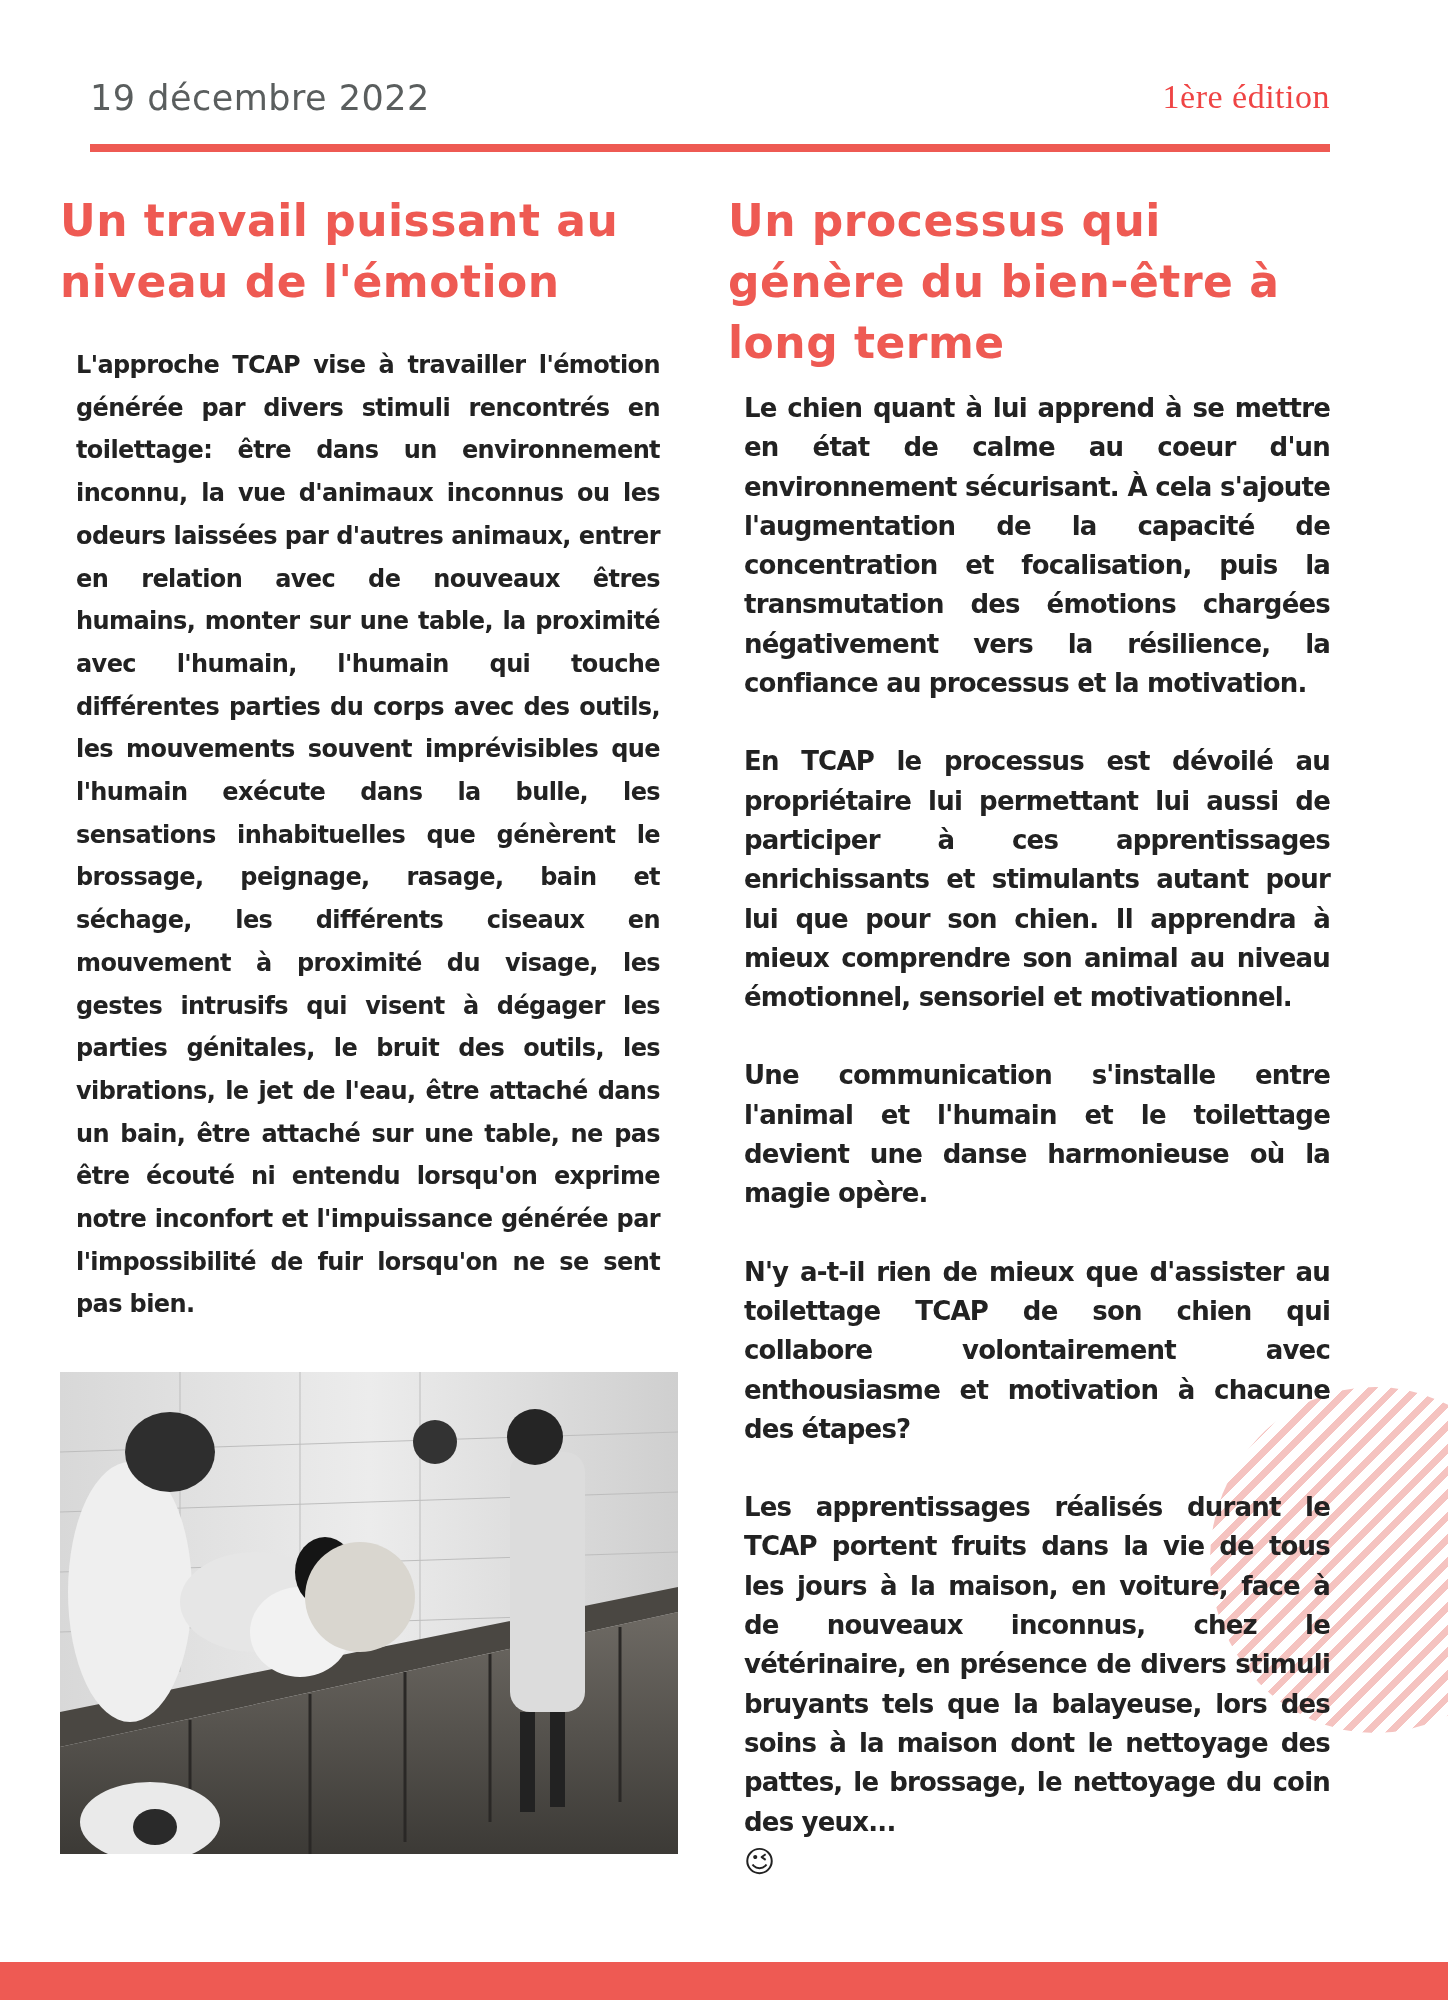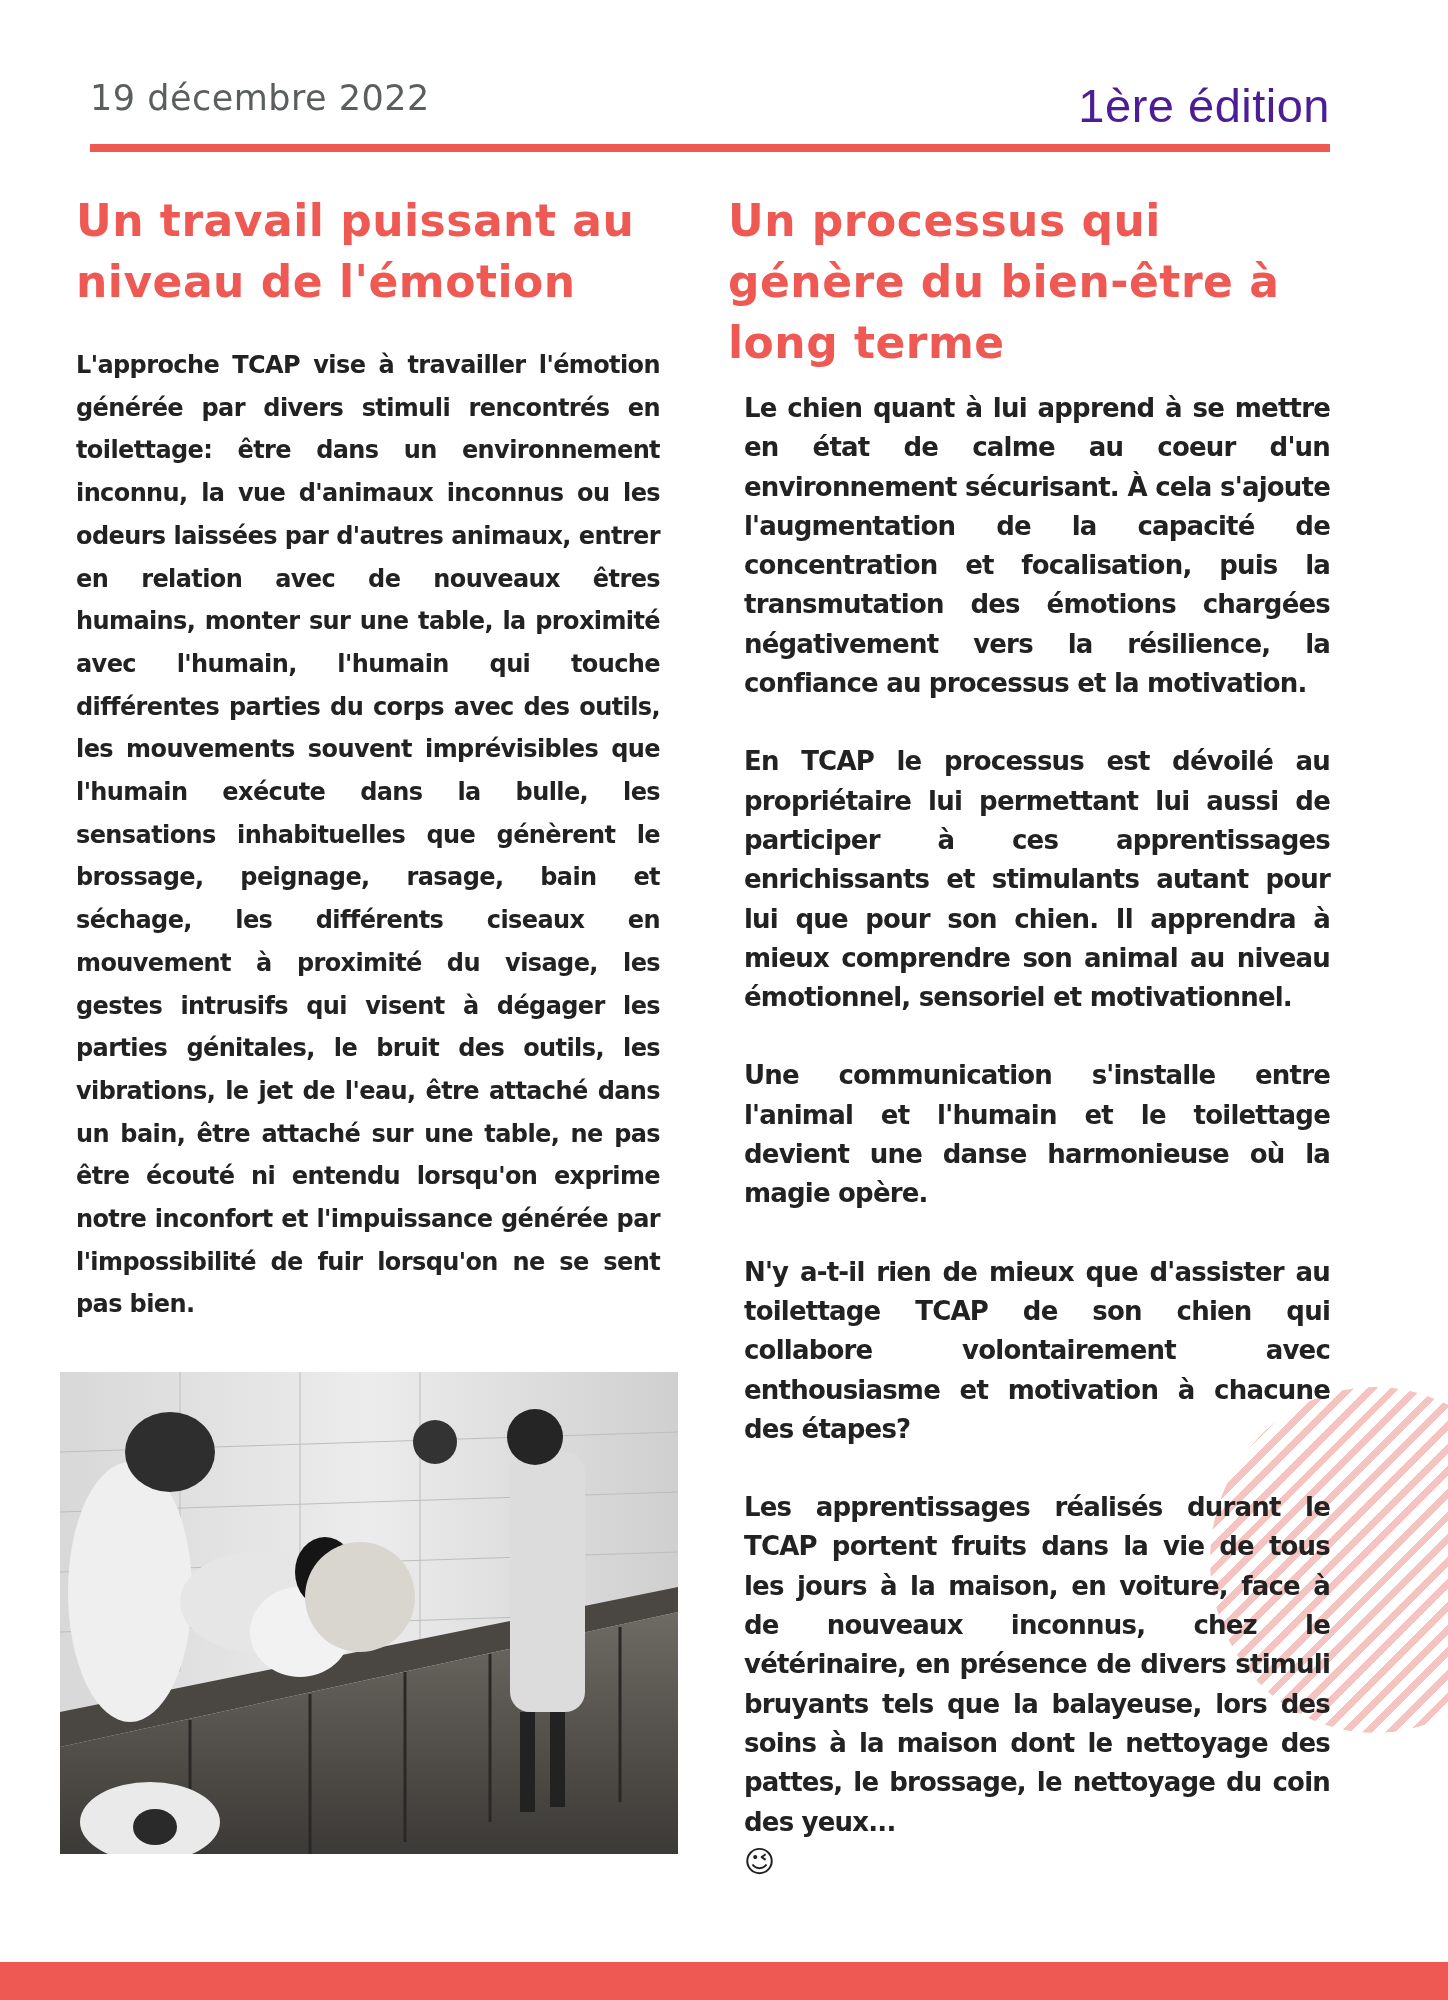--- a/index.html
+++ b/index.html
@@ -8,38 +8,38 @@
       background: #ffffff;
       font-family: "Liberation Sans", "DejaVu Sans", sans-serif;
     }
     .header-date {
       position: absolute; left: 90px; top: 78px;
       font-size: 35px; color: #5a5e5e; font-weight: normal;
       font-family: "DejaVu Sans", sans-serif; letter-spacing: 0.5px;
     }
     .header-edition {
       position: absolute; right: 118px; top: 78px;
-      font-size: 47px; color: #4c1d95;
-      font-family: Liberation Sans, sans-serif; letter-spacing: 0.5px;
+      font-size: 34px; color: #ef4444;
+      font-family: Liberation Serif, serif; letter-spacing: 0.5px;
     }
     .header-rule {
       position: absolute; left: 90px; top: 144px; width: 1240px; height: 8px;
       background: #ee5a53;
     }
     .col {
       position: absolute; top: 190px;
     }
     .col-left { left: 60px; width: 616px; }
     .col-right { left: 728px; width: 618px; }
     h2 {
       margin: 0; color: #ee5a53; font-weight: bold;
       font-family: "DejaVu Sans", sans-serif;
       font-size: 44px; line-height: 61px; letter-spacing: 0.5px;
     }
-    .col-left h2 { margin-bottom: 32px; margin-left: 16px; }
+    .col-left h2 { margin-bottom: 32px; }
     .col-right h2 { }
     p {
       margin: 16px; color: #222222; font-weight: bold;
       font-family: "DejaVu Sans", sans-serif;
       text-align: justify;
     }
     .col-left p { font-size: 24px; line-height: 42.7px; letter-spacing: -0.6px; }
     .col-right p { font-size: 26px; line-height: 39.3px; letter-spacing: -0.8px; margin-bottom: 39px; position: relative; z-index: 2; }
     .photo {
       position: absolute; left: 60px; top: 1372px; width: 618px; height: 482px;

